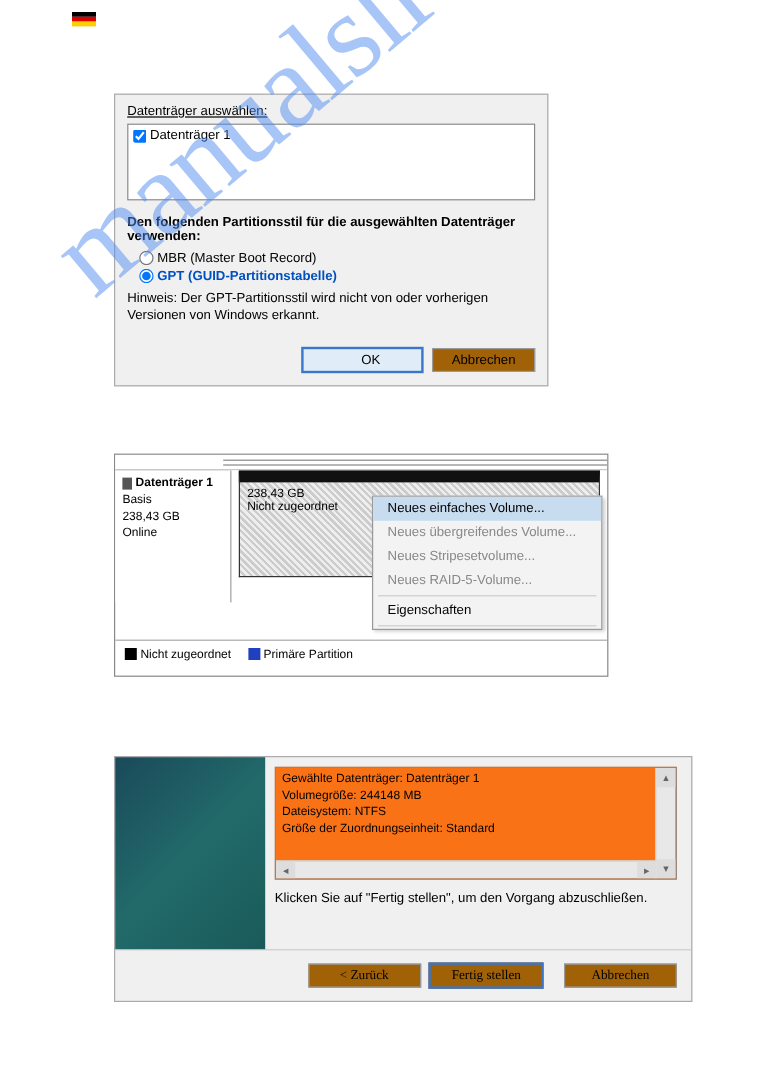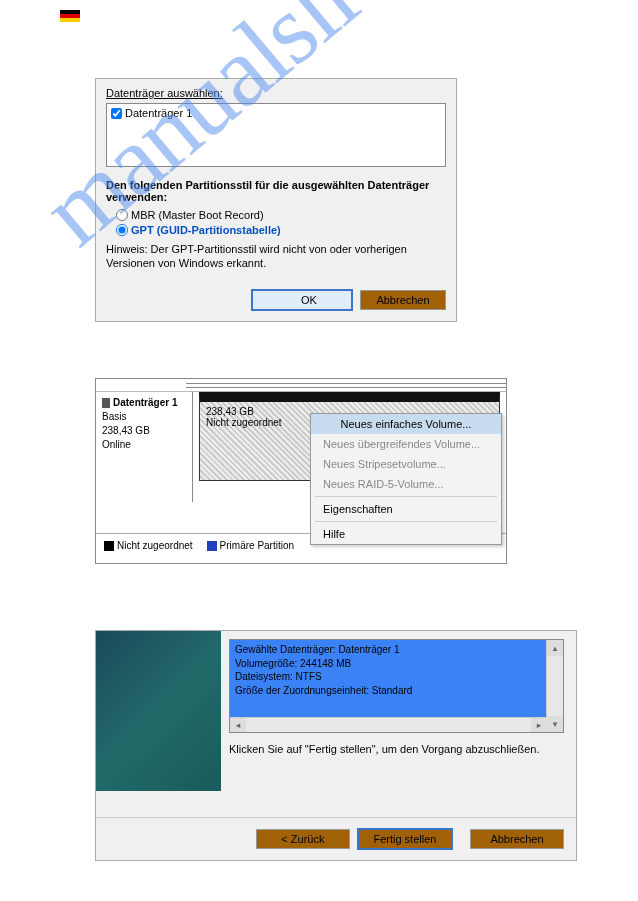--- a/index.html
+++ b/index.html
@@ -118,21 +118,21 @@
   top: 34px; left: 214px;
   width: 190px;
   background: #f3f3f3;
   border: 1px solid #999;
   box-shadow: 2px 2px 3px rgba(0,0,0,0.2);
   font-size: 11px;
   z-index: 50;
 }
 .ctxmenu div { padding: 4px 12px; color: #888; }
 .ctxmenu .sep { border-top: 1px solid #ccc; padding:0; margin:2px 4px; height:0; }
-.ctxmenu .hl { background: #c8dcf0; color: #000; text-align: center; }
+.ctxmenu .hl { background: #c8dcf0; color: #000; }
 .ctxmenu .en { color: #000; }
 .panel2-legend {
   border-top: 1px solid #aaa;
   padding: 6px 8px;
   font-size: 10px;
   display: flex;
   gap: 14px;
   position:absolute; bottom:6px; left:0; right:0;
 }
 .sw { display:inline-block; width:10px; height:10px; margin-right:3px; vertical-align:middle; }
@@ -147,21 +147,21 @@
   border: 1px solid #aaa;
 }
 .wizard3-top { display: flex; }
 .wizard3-side {
   width: 125px; height: 160px;
   background: linear-gradient(135deg, #1a4a5a 0%, #226a6a 50%, #1a5a5a 100%);
 }
 .wizard3-main { flex:1; padding: 8px 12px 8px 8px; }
 .wizard3-scroll {
   border: 1px solid #888;
-  background: #3b82f6;
+  background: #f97316;
   height: 86px;
   overflow: hidden;
   font-size: 10px;
   line-height: 1.35;
   padding: 3px 22px 3px 5px;
   position:relative;
 }
 .wizard3-scroll .sbar {
   position:absolute; right:0; top:0; bottom:0; width:16px;
   background:#e8e8e8; border-left:1px solid #ccc;
@@ -176,21 +176,21 @@
   display:flex; justify-content:space-between;
 }
 .wizard3-scroll .hbar span {
   width:16px; text-align:center; font-size:9px; color:#666; background:#ddd; line-height:14px;
 }
 .wizard3-msg { margin-top: 10px; font-size: 11px; }
 .wizard3-btns {
   border-top: 1px solid #ccc;
   padding: 10px 12px;
   text-align: right;
-  margin-top:26px;
+  font-family:Liberation Serif, serif;
 }
 .wizard3-btns .btn { min-width: 72px; }
 .wizard3-btns .btn.default { border: 2px solid #3a77cc; }
 </style>
 </head>
 <body>
 
 <div class="flag">
   <div style="background:#000"></div>
     <div style="background:#dd0000"></div>
@@ -245,21 +245,20 @@
     </div>
   </div>
   <div class="ctxmenu">
     <div class="hl">Neues einfaches Volume...</div>
     <div>Neues übergreifendes Volume...</div>
     <div>Neues Stripesetvolume...</div>
     <div>Neues RAID-5-Volume...</div>
     <div class="sep"></div>
     <div class="en">Eigenschaften</div>
     <div class="sep"></div>
-    <div class="en">Hilfe</div>
   </div>
   <div class="panel2-legend">
     <span><span class="sw" style="background:#000"></span><span>Nicht zugeordnet</span></span>
     <span><span class="sw" style="background:#2040c0"></span><span>Primäre Partition</span></span>
   </div>
 </div>
 
 <div class="wizard3">
   <div class="wizard3-top">
     <div class="wizard3-side"></div>

